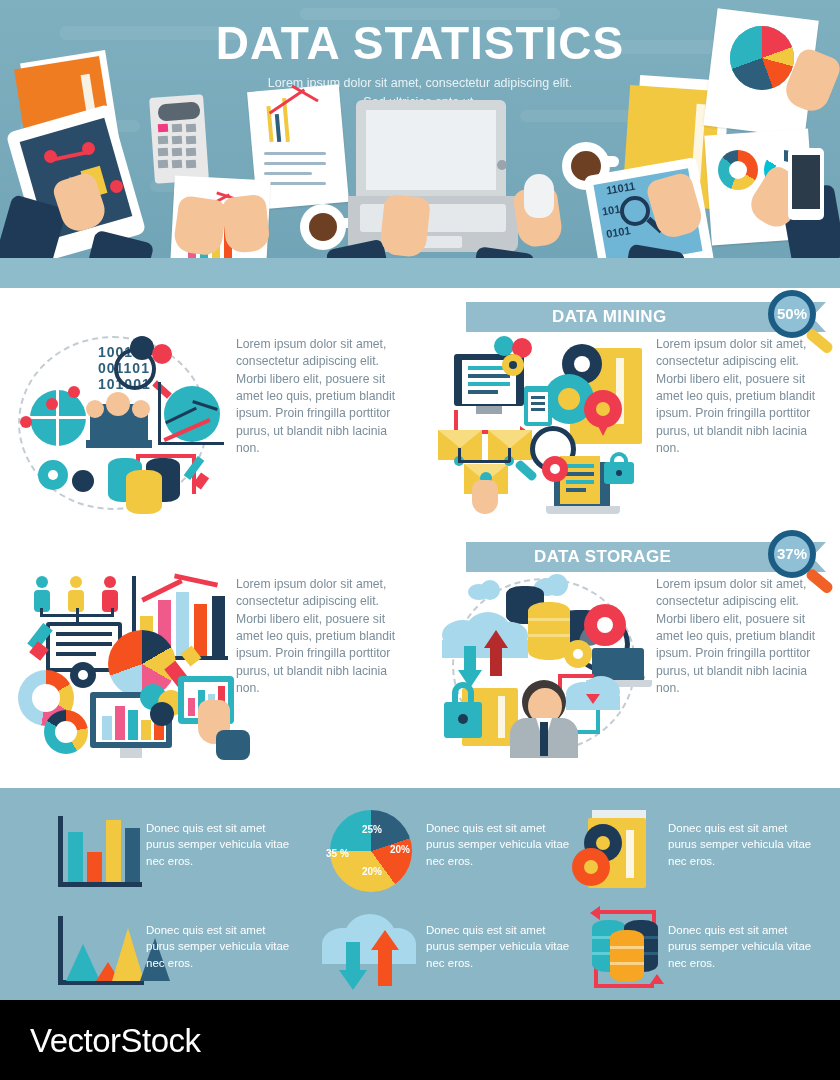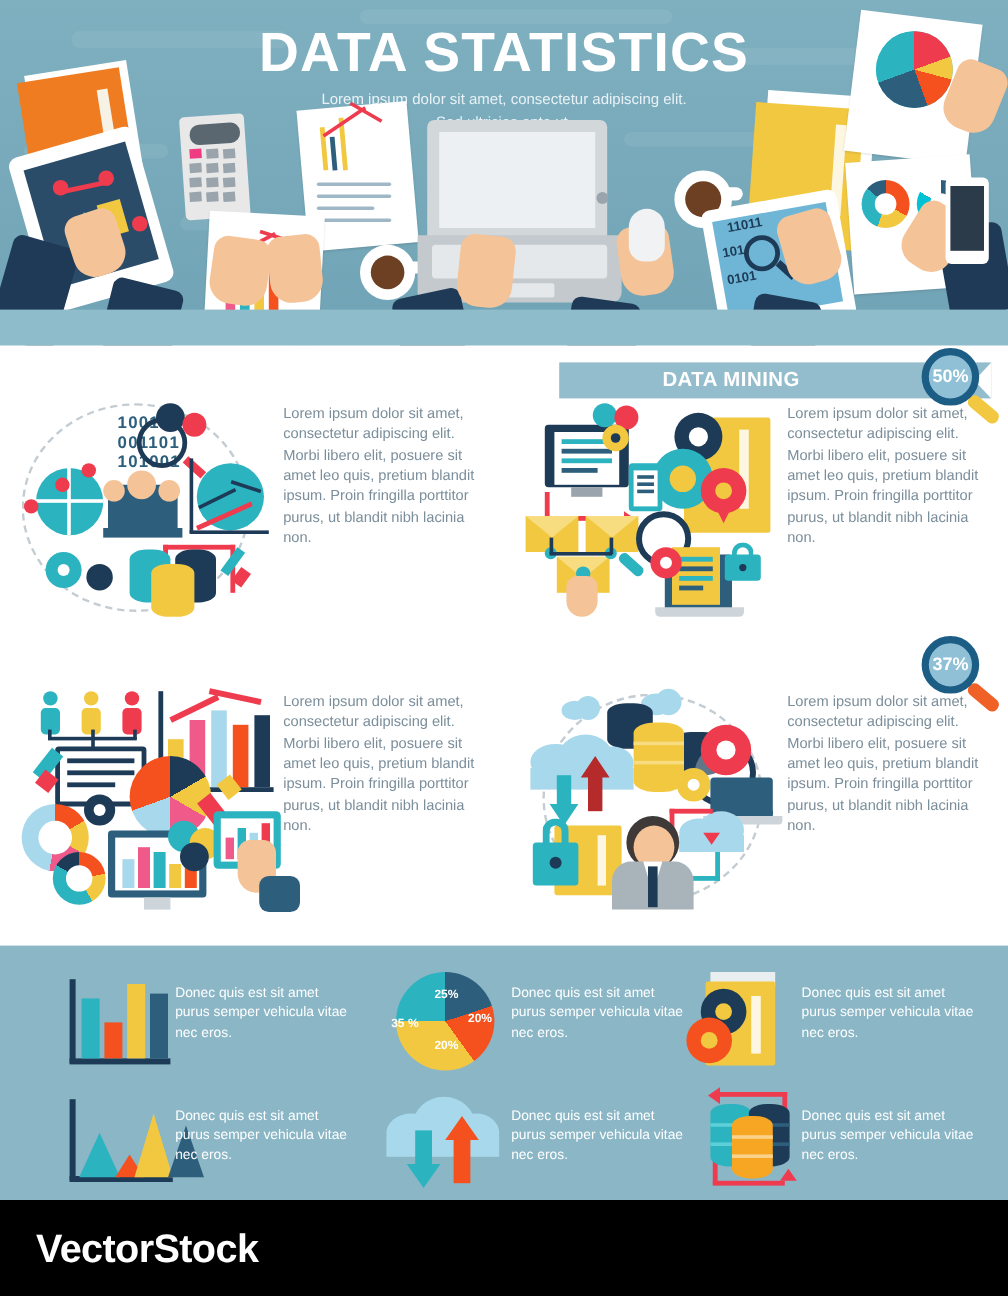--- a/index.html
+++ b/index.html
@@ -90,21 +90,21 @@
   .strip-cell { position:absolute; width:280px; height:100px; }
   .strip-icon { position:absolute; left:18px; top:6px; width:110px; height:88px; }
   .strip-text {
     position:absolute; left:128px; top:22px; width:150px;
     color:#ffffff; font-size:11.5px; line-height:1.42;
   }
 
   
   .footer { position:absolute; left:0; top:1000px; width:840px; height:80px; background:#000000; }
   .vs-logo { position:absolute; left:30px; top:22px; color:#ffffff; font-size:33px;
-             font-weight:bold; letter-spacing:-0.5px; }
+             font-weight:normal; letter-spacing:-0.5px; }
   .vs-url  { position:absolute; right:22px; top:30px; color:#ffffff; font-size:20px; }
 
   .pie-label { position:absolute; color:#ffffff; font-size:10px; font-weight:bold; }
 </style>
 </head>
 <body>
 
 <div class="hero">
   <div class="hero-stripe" style="left:60px;top:26px;width:180px;height:14px;"></div>
   <div class="hero-stripe" style="left:300px;top:8px;width:260px;height:12px;"></div>
@@ -431,20 +431,23 @@
       <div class="rect" style="left:186px;top:120px;width:7px;height:26px;background:#2bb3c0;"></div>
       <div class="rect" style="left:196px;top:124px;width:7px;height:22px;background:#a8d8ec;"></div>
       <div class="rect" style="left:206px;top:116px;width:7px;height:30px;background:#ef3b4e;"></div>
       <div class="hand" style="left:186px;top:130px;width:32px;height:44px;background:#f5c398;"></div>
       <div class="arm" style="left:204px;top:160px;width:34px;height:30px;background:#2d5f7c;"></div>
     </div>
     <div class="sec-body">Lorem ipsum dolor sit amet, consectetur adipiscing elit. Morbi libero elit, posuere sit amet leo quis, pretium blandit ipsum. Proin fringilla porttitor purus, ut blandit nibh lacinia non.</div>
   </div>
 
   <div class="section sec-br">
+    <div class="ribbon">
+      <div class="ribbon-label" style="left:68px;">DATA STORAGE</div>
+    </div>
     <div class="magnifier">
       <div class="mag-handle" style="background:#f06127;"></div>
       <div class="mag-ring"></div>
       <div class="mag-pct">37%</div>
     </div>
     <div class="sec-art">
       <div class="circ" style="left:20px;top:8px;width:184px;height:174px;border:2px dashed #c3ccd2;"></div>
       <div class="circ" style="left:36px;top:14px;width:22px;height:16px;background:#a8d8ec;"></div>
       <div class="circ" style="left:48px;top:10px;width:20px;height:20px;background:#a8d8ec;"></div>
       <div class="circ" style="left:102px;top:8px;width:26px;height:18px;background:#a8d8ec;"></div>

